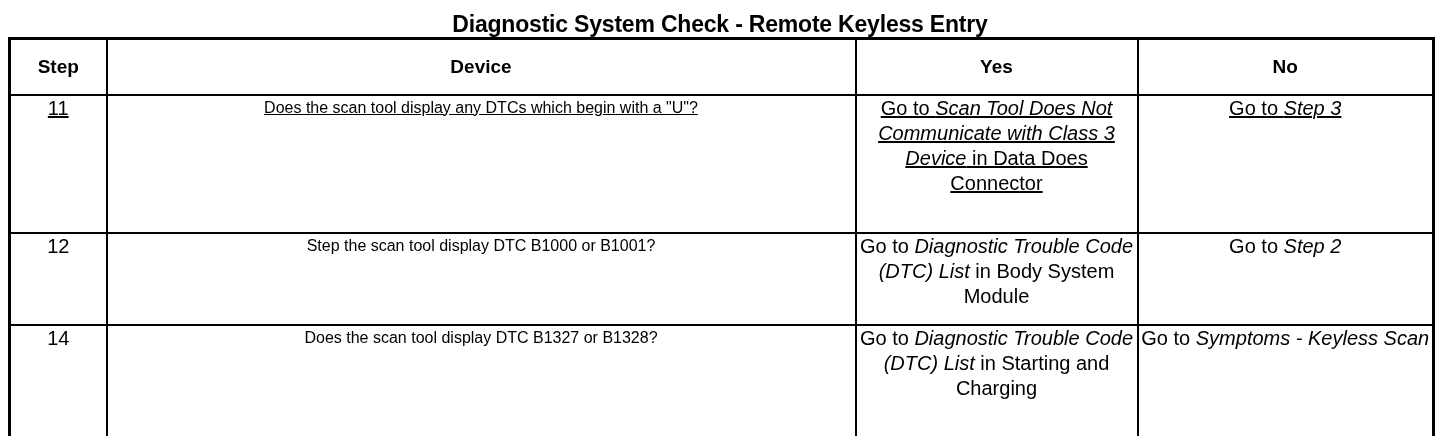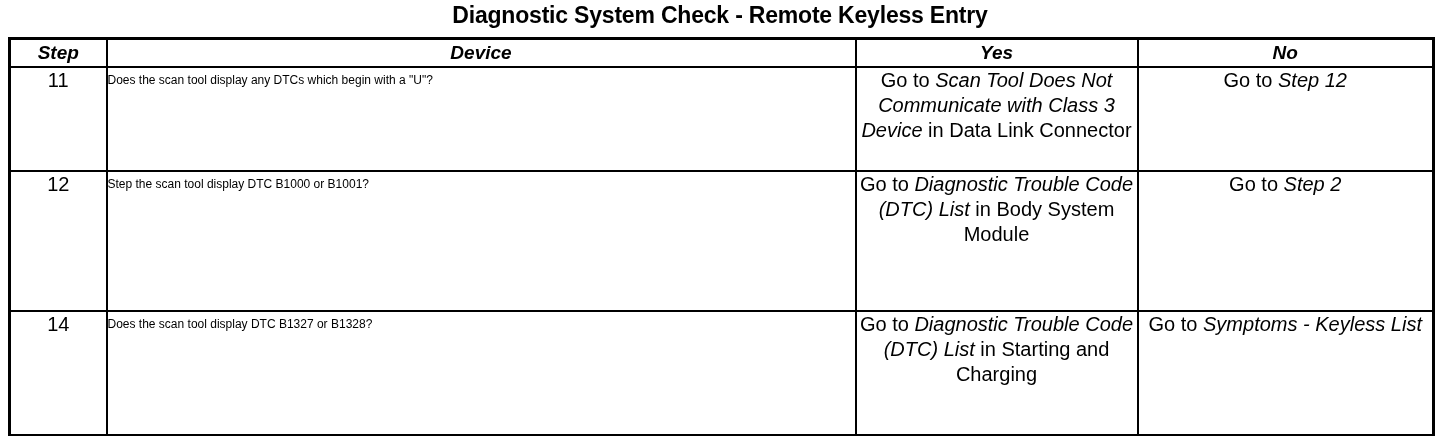--- a/index.html
+++ b/index.html
@@ -19,21 +19,21 @@
     position: relative;
     width: 1440px;
     height: 436px;
     background: #ffffff;
   }
 
   
   .doc-title {
     position: absolute;
     left: 0;
-    top: 1px;
+    top: 10px;
     width: 1440px;
     text-align: center;
     font-size: 23px;
     font-weight: bold;
     letter-spacing: -0.2px;
     line-height: 28px;
     white-space: nowrap;
   }
 
   
@@ -59,45 +59,45 @@
     font-weight: normal;
   }
 
   
   col.c-step   { width: 97px; }
   col.c-action { width: 749px; }
   col.c-yes    { width: 282px; }
   col.c-no     { width: 296px; }
 
   
-  tr.head-row { height: 28px; font-style: italic; }
+  tr.head-row { height: 56px; }
   tr.head-row th {
     text-align: center;
     vertical-align: middle;
     font-size: 19px;
     font-weight: bold;
     line-height: 22px;
   }
 
   
-  tr.body-row.r1 { height: 104px; }
-  tr.body-row.r2 { height: 140px; }
+  tr.body-row.r1 { height: 138px; text-decoration: underline; }
+  tr.body-row.r2 { height: 92px; }
   tr.body-row.r3 { height: 125px; }
 
   td.step-cell {
     text-align: center;
     vertical-align: middle;
     font-size: 20px;
     line-height: 24px;
     padding-top: 12px;
   }
   td.action-cell {
-    text-align: left;
+    text-align: center;
     vertical-align: top;
-    font-size: 12px;
+    font-size: 16px;
     line-height: 24px;
     padding: 5px 0 0 11px;
   }
   td.yn-cell {
     text-align: center;
     vertical-align: top;
     font-size: 20px;
     line-height: 25px;
     padding: 5px 6px 0 6px;
   }
@@ -128,24 +128,24 @@
           <th>Yes</th>
           <th>No</th>
         </tr>
       </thead>
       <tbody>
 
         <tr class="body-row r1">
           <td class="step-cell">11</td>
           <td class="action-cell">Does the scan tool display any DTCs which begin with a "U"?</td>
           <td class="yn-cell">
-            <span class="cell-text"><span>Go to </span><span class="it">Scan Tool Does Not Communicate with Class 3 Device</span><span> in Data Link Connector</span></span>
+            <span class="cell-text"><span>Go to </span><span class="it">Scan Tool Does Not Communicate with Class 3 Device</span><span> in Data Does Connector</span></span>
           </td>
           <td class="yn-cell">
-            <span class="cell-text"><span>Go to </span><span class="it">Step 12</span><span></span></span>
+            <span class="cell-text"><span>Go to </span><span class="it">Step 3</span><span></span></span>
           </td>
         </tr>
 
         <tr class="body-row r2">
           <td class="step-cell">12</td>
           <td class="action-cell">Step the scan tool display DTC B1000 or B1001?</td>
           <td class="yn-cell">
             <span class="cell-text"><span>Go to </span><span class="it">Diagnostic Trouble Code (DTC) List</span><span> in Body System Module</span></span>
           </td>
           <td class="yn-cell">
@@ -153,21 +153,21 @@
           </td>
         </tr>
 
         <tr class="body-row r3">
           <td class="step-cell">14</td>
           <td class="action-cell">Does the scan tool display DTC B1327 or B1328?</td>
           <td class="yn-cell">
             <span class="cell-text"><span>Go to </span><span class="it">Diagnostic Trouble Code (DTC) List</span><span> in Starting and Charging</span></span>
           </td>
           <td class="yn-cell">
-            <span class="cell-text"><span>Go to </span><span class="it">Symptoms - Keyless List</span><span></span></span>
+            <span class="cell-text"><span>Go to </span><span class="it">Symptoms - Keyless Scan</span><span></span></span>
           </td>
         </tr>
 
       </tbody>
     </table>
   </div>
 
 </div>
 
 </body></html>

